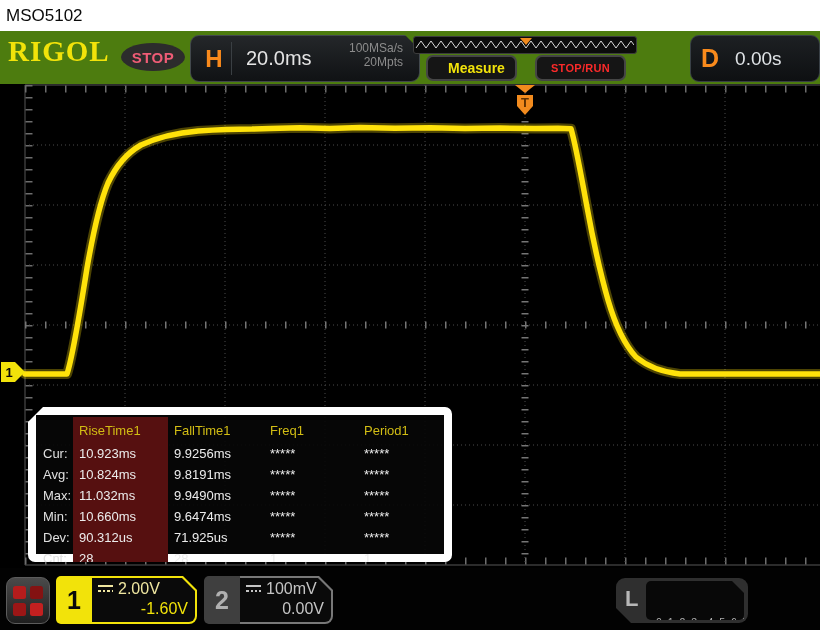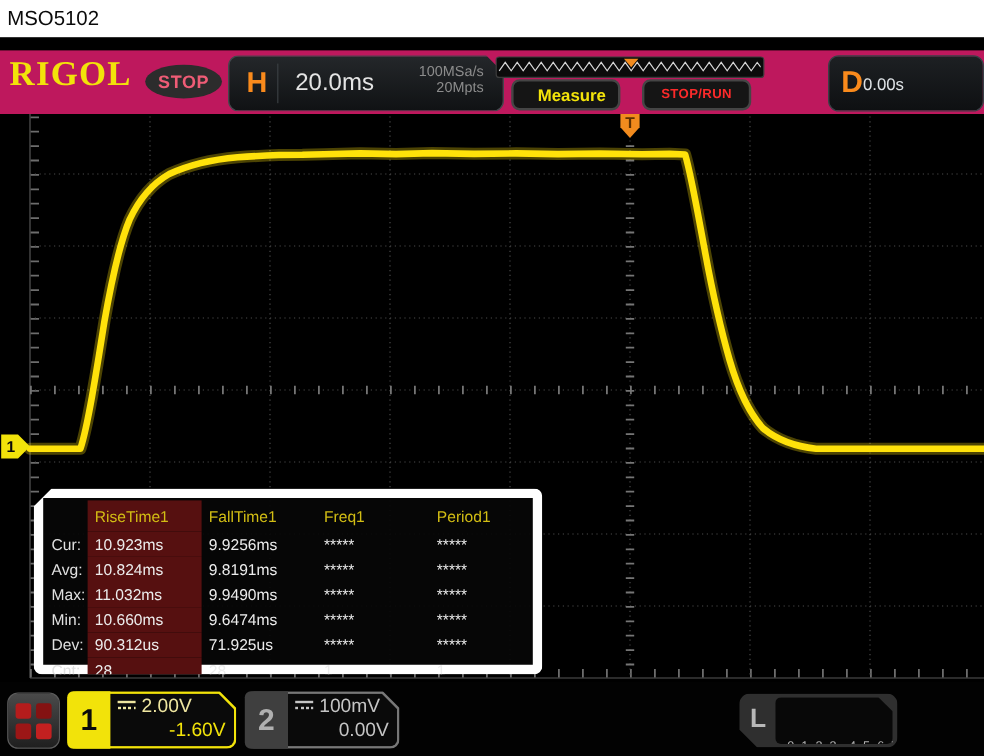--- a/index.html
+++ b/index.html
@@ -6,21 +6,21 @@
   .screen{position:relative;width:820px;height:630px;background:#000;overflow:hidden;
           font-family:"Liberation Sans",sans-serif;-webkit-font-smoothing:antialiased;}
 
   
   .topbar{position:absolute;left:0;top:0;width:820px;height:31px;background:#ffffff;
           display:flex;align-items:center;color:#0a0a0a;font-size:17px;}
   .topbar .model{margin-left:6px;}
   .topbar .dt{margin-left:14px;}
 
   
-  .header{position:absolute;left:0;top:42px;width:820px;height:53px;background:#be185d;}
+  .header{position:absolute;left:0;top:31px;width:820px;height:53px;background:#4d7c0f;}
   .logo{position:absolute;left:8px;top:4px;font-family:"Liberation Serif",serif;
         font-weight:700;font-size:29px;color:#f2e30a;letter-spacing:1px;}
   .stopbadge{position:absolute;left:121px;top:12px;width:64px;height:28px;background:#2c2c2c;
              border-radius:50%;display:flex;align-items:center;justify-content:center;
              color:#ef5c76;font-weight:700;font-size:15px;letter-spacing:.5px;}
   .hpanel{position:absolute;left:190px;top:4px;width:228px;height:45px;
           background:linear-gradient(#24272a,#101214);border:1px solid #42484c;border-radius:9px;
           clip-path:polygon(0 0,calc(100% - 15px) 0,100% 15px,100% 100%,0 100%);
           display:flex;align-items:center;}
   .hletter{width:34px;height:33px;margin-left:6px;border-right:1px solid #3a3f43;
@@ -33,21 +33,21 @@
          border:1px solid #3c3c3c;border-radius:3px;}
   .btn{position:absolute;top:24px;width:91px;height:26px;background:#151515;
        border:2px solid #454545;border-radius:7px;display:flex;align-items:center;
        justify-content:center;font-family:"Liberation Sans",sans-serif;cursor:pointer;padding:0;}
   .btn.measure{left:426px;color:#f2e30a;font-weight:700;font-size:14px;padding-left:10px;}
   .btn.stoprun{left:535px;color:#fb2a2a;font-weight:700;font-size:11px;letter-spacing:.3px;}
   .dpanel{position:absolute;left:690px;top:4px;width:128px;height:45px;
           background:linear-gradient(#1d2023,#0e1012);border:1px solid #394046;border-radius:9px;
           display:flex;align-items:center;}
   .dletter{color:#f98a1c;font-size:25px;font-weight:700;margin-left:10px;}
-  .dvalue{color:#dfe3e6;font-size:14px;}
+  .dvalue{color:#dfe3e6;font-size:19px;margin-left:16px;}
 
   
   .meas{position:absolute;left:28px;top:407px;width:424px;height:155px;
         background:rgba(6,6,6,.92);border:8px solid #ffffff;border-radius:7px;
         clip-path:polygon(15px 0,100% 0,100% 100%,0 100%,0 15px);
         display:grid;grid-template-columns:37px 95px 96px 94px 1fr;
         grid-template-rows:26px repeat(6,21px);align-items:center;
         font-size:13px;box-sizing:border-box;padding-top:2px;}
   .m-h{color:#d2bd14;padding-left:6px;align-self:center;}
   .m-l{color:#e0e0e0;padding-left:7px;}

